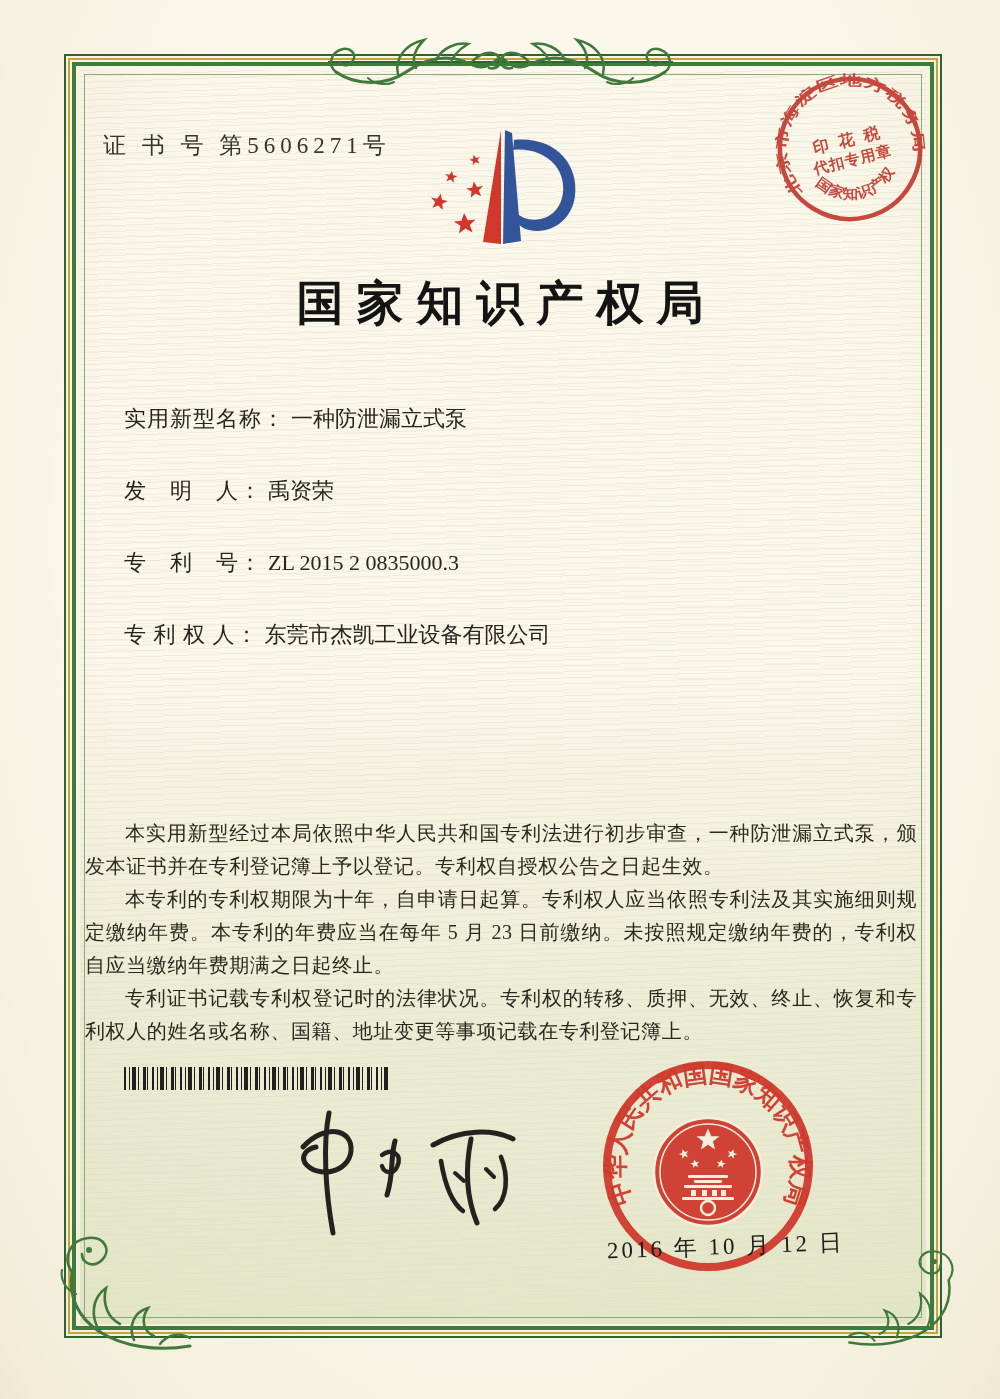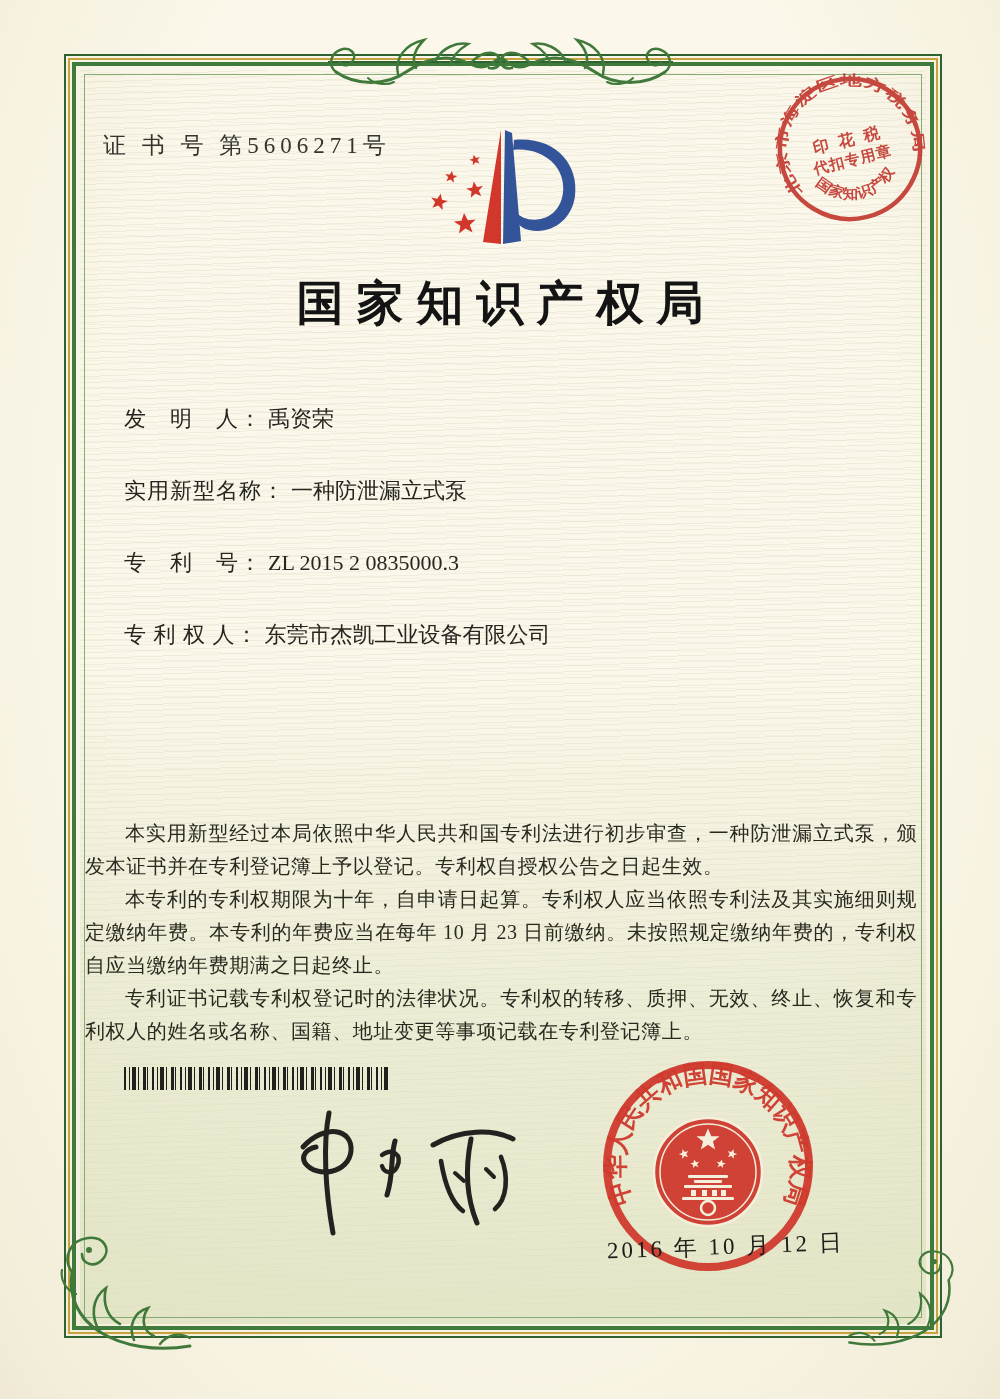--- a/index.html
+++ b/index.html
@@ -163,36 +163,36 @@
     <text x="0" y="16" text-anchor="middle" font-size="15" font-weight="bold" fill="#c23a31" letter-spacing="1">代扣专用章</text>
     <text font-size="14" font-weight="bold" fill="#c23a31">
       <textPath href="#arcBottom" startOffset="0" textLength="108" lengthAdjust="spacingAndGlyphs">国家知识产权局</textPath>
     </text>
   </svg>
 
   <div class="title">国家知识产权局</div>
 
   <div class="fields">
     <div class="field-row">
+      <span class="f-label">实用新型名称：</span><span class="f-value">一种防泄漏立式泵</span>
+    </div>
+    <div class="field-row">
       <span class="f-label">发　明　人：</span><span class="f-value">禹资荣</span>
-    </div>
-    <div class="field-row">
-      <span class="f-label">实用新型名称：</span><span class="f-value">一种防泄漏立式泵</span>
     </div>
     <div class="field-row">
       <span class="f-label">专　利　号：</span><span class="f-value">ZL 2015 2 0835000.3</span>
     </div>
     <div class="field-row">
       <span class="f-label">专 利 权 人：</span><span class="f-value">东莞市杰凯工业设备有限公司</span>
     </div>
   </div>
 
   <div class="body-text">
     <p>本实用新型经过本局依照中华人民共和国专利法进行初步审查，一种防泄漏立式泵，颁发本证书并在专利登记簿上予以登记。专利权自授权公告之日起生效。</p>
-    <p>本专利的专利权期限为十年，自申请日起算。专利权人应当依照专利法及其实施细则规定缴纳年费。本专利的年费应当在每年 10 月 23 日前缴纳。未按照规定缴纳年费的，专利权自应当缴纳年费期满之日起终止。</p>
+    <p>本专利的专利权期限为十年，自申请日起算。专利权人应当依照专利法及其实施细则规定缴纳年费。本专利的年费应当在每年 5 月 23 日前缴纳。未按照规定缴纳年费的，专利权自应当缴纳年费期满之日起终止。</p>
     <p>专利证书记载专利权登记时的法律状况。专利权的转移、质押、无效、终止、恢复和专利权人的姓名或名称、国籍、地址变更等事项记载在专利登记簿上。</p>
   </div>
 
   <div class="barcode"></div>
 
 
   <svg class="signature" viewBox="0 0 275 138">
     <g fill="none" stroke="#23221e" stroke-width="5" stroke-linecap="round">
       <path d="M64,8 C58,38 60,84 68,128"></path>
       <path d="M38,42 C60,18 88,24 86,46 C84,68 52,74 40,58 C36,51 41,44 51,42"></path>

